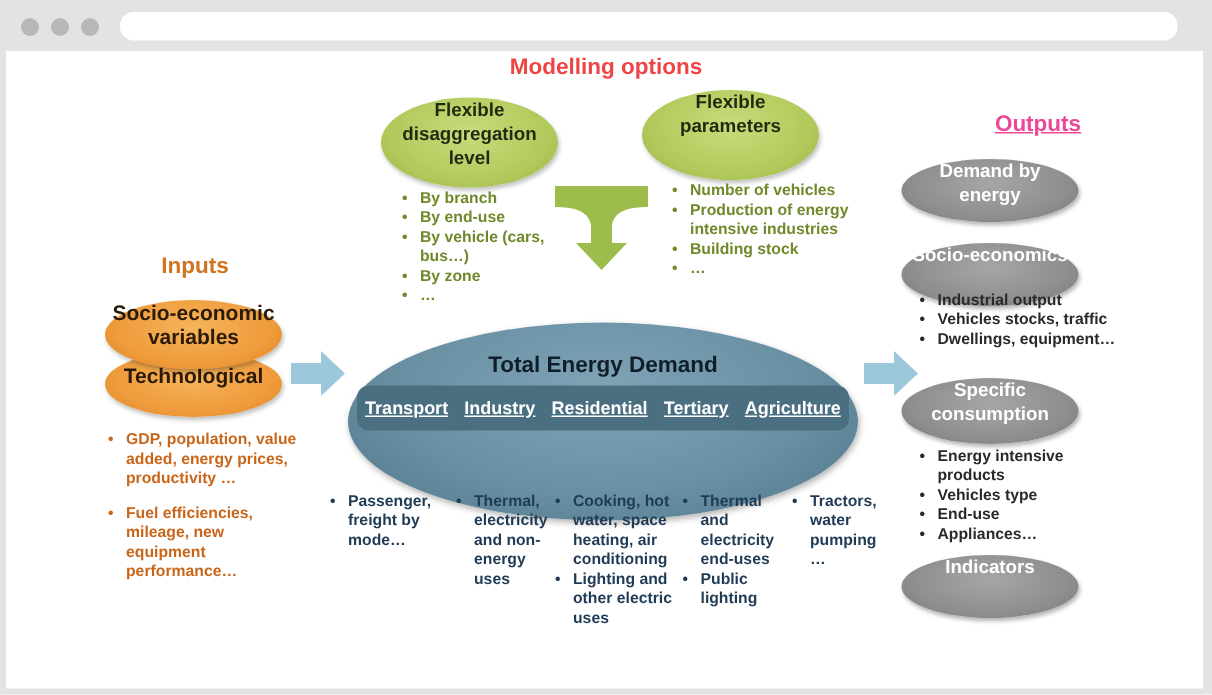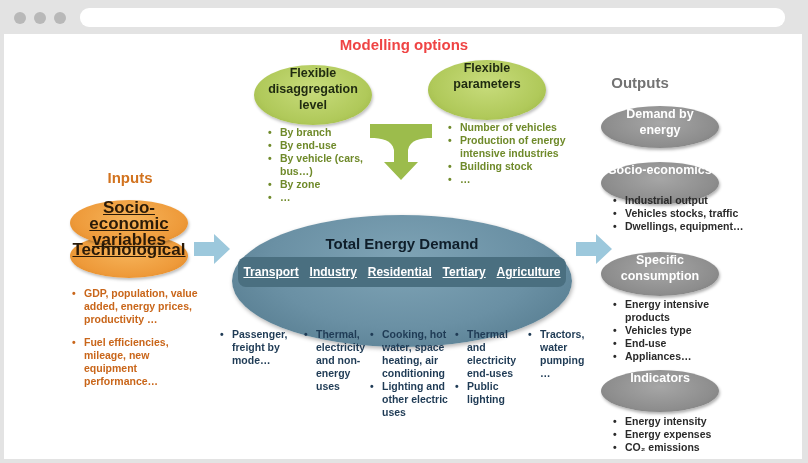--- a/index.html
+++ b/index.html
@@ -4,21 +4,21 @@
 <style>
   html, body { margin:0; padding:0; }
   body { width:808px; height:463px; background:#e3e3e3; position:relative; overflow:hidden; font-family:"Liberation Sans", sans-serif; }
   .chrome-dot { position:absolute; top:12px; width:12px; height:12px; border-radius:50%; background:#b8b8b8; }
   .urlbar { position:absolute; left:80px; top:8px; width:705px; height:19px; background:#fff; border-radius:9px; }
   .canvas { position:absolute; left:4px; top:34px; width:798px; height:425px; background:#ffffff; }
   .abs { position:absolute; }
   .heading { font-weight:bold; font-size:15px; text-align:center; }
   .ell { position:absolute; border-radius:50%; display:flex; align-items:flex-start; justify-content:center; text-align:center; font-weight:bold; line-height:16px; }
   .green-ell { background:radial-gradient(ellipse at 50% 40%, #c8dc7c 0%, #b0c95a 65%, #94ad3e 100%); color:#1f2a10; font-size:12.5px; box-shadow:1px 2px 3px rgba(0,0,0,0.25); }
-  .orange-ell { background:radial-gradient(ellipse at 50% 40%, #f6b45a 0%, #ee9a3a 65%, #d8801f 100%); color:#2a1a08; font-size:17px; box-shadow:1px 2px 3px rgba(0,0,0,0.25);text-decoration:underline; }
+  .orange-ell { background:radial-gradient(ellipse at 50% 40%, #f6b45a 0%, #ee9a3a 65%, #d8801f 100%); color:#2a1a08; font-size:14px; box-shadow:1px 2px 3px rgba(0,0,0,0.25); }
   .gray-ell { background:radial-gradient(ellipse at 50% 40%, #a6a6a6 0%, #8d8d8d 65%, #757575 100%); color:#ffffff; font-size:12.5px; box-shadow:1px 2px 3px rgba(0,0,0,0.3); }
   ul.blist { list-style:none; margin:0; padding:0; font-weight:bold; font-size:10.5px; line-height:13px; }
   ul.blist li { position:relative; padding-left:14px; }
   ul.blist li::before { content:"•"; position:absolute; left:2px; top:0; }
   .green-text { color:#6f8a2a; }
   .orange-text { color:#c9661a; }
   .navy-text { color:#1f3b55; }
   .dark-text { color:#2a2a2a; }
   .main-ell { position:absolute; left:228px; top:181px; width:340px; height:132px; border-radius:50%;
     background:radial-gradient(ellipse at 50% 35%, #7fa4b6 0%, #6a90a4 55%, #4f7588 100%); box-shadow:1px 2px 4px rgba(0,0,0,0.3); }
@@ -115,21 +115,21 @@
     <li>Public lighting</li>
   </ul>
   <ul class="blist navy-text abs" style="left:522px; top:294px; width:70px;">
     <li>Tractors, water pumping …</li>
   </ul>
 
   <svg class="abs" style="left:572px; top:200px;" width="36" height="30" viewBox="0 0 36 30">
     <path d="M0 8 H20 V0 L36 15 L20 30 V22 H0 Z" fill="#9cc8dc"></path>
   </svg>
 
-  <div class="abs heading" style="left:586px; top:40px; width:100px; color:#737373;">Outputs</div>
+  <div class="abs heading" style="left:638px; top:40px; width:100px; color:#ec4899;text-decoration:underline;">Outputs</div>
 
   <div class="ell gray-ell" style="left:597px; top:72px; width:118px; height:42px;">
     <div>
       <div>Demand by</div>
       <div>energy</div>
     </div>
   </div>
 
   <div class="ell gray-ell" style="left:597px; top:128px; width:118px; height:42px;">
     <div>Socio-economics</div>
@@ -149,19 +149,14 @@
   <ul class="blist dark-text abs" style="left:607px; top:264px; width:110px;">
     <li>Energy intensive products</li>
     <li>Vehicles type</li>
     <li>End-use</li>
     <li>Appliances…</li>
   </ul>
 
   <div class="ell gray-ell" style="left:597px; top:336px; width:118px; height:42px;">
     <div>Indicators</div>
   </div>
-  <ul class="blist dark-text abs" style="left:607px; top:381px; width:130px;">
-    <li>Energy intensity</li>
-    <li>Energy expenses</li>
-    <li>CO₂ emissions</li>
-  </ul>
 
 </div>
 
 </body></html>

